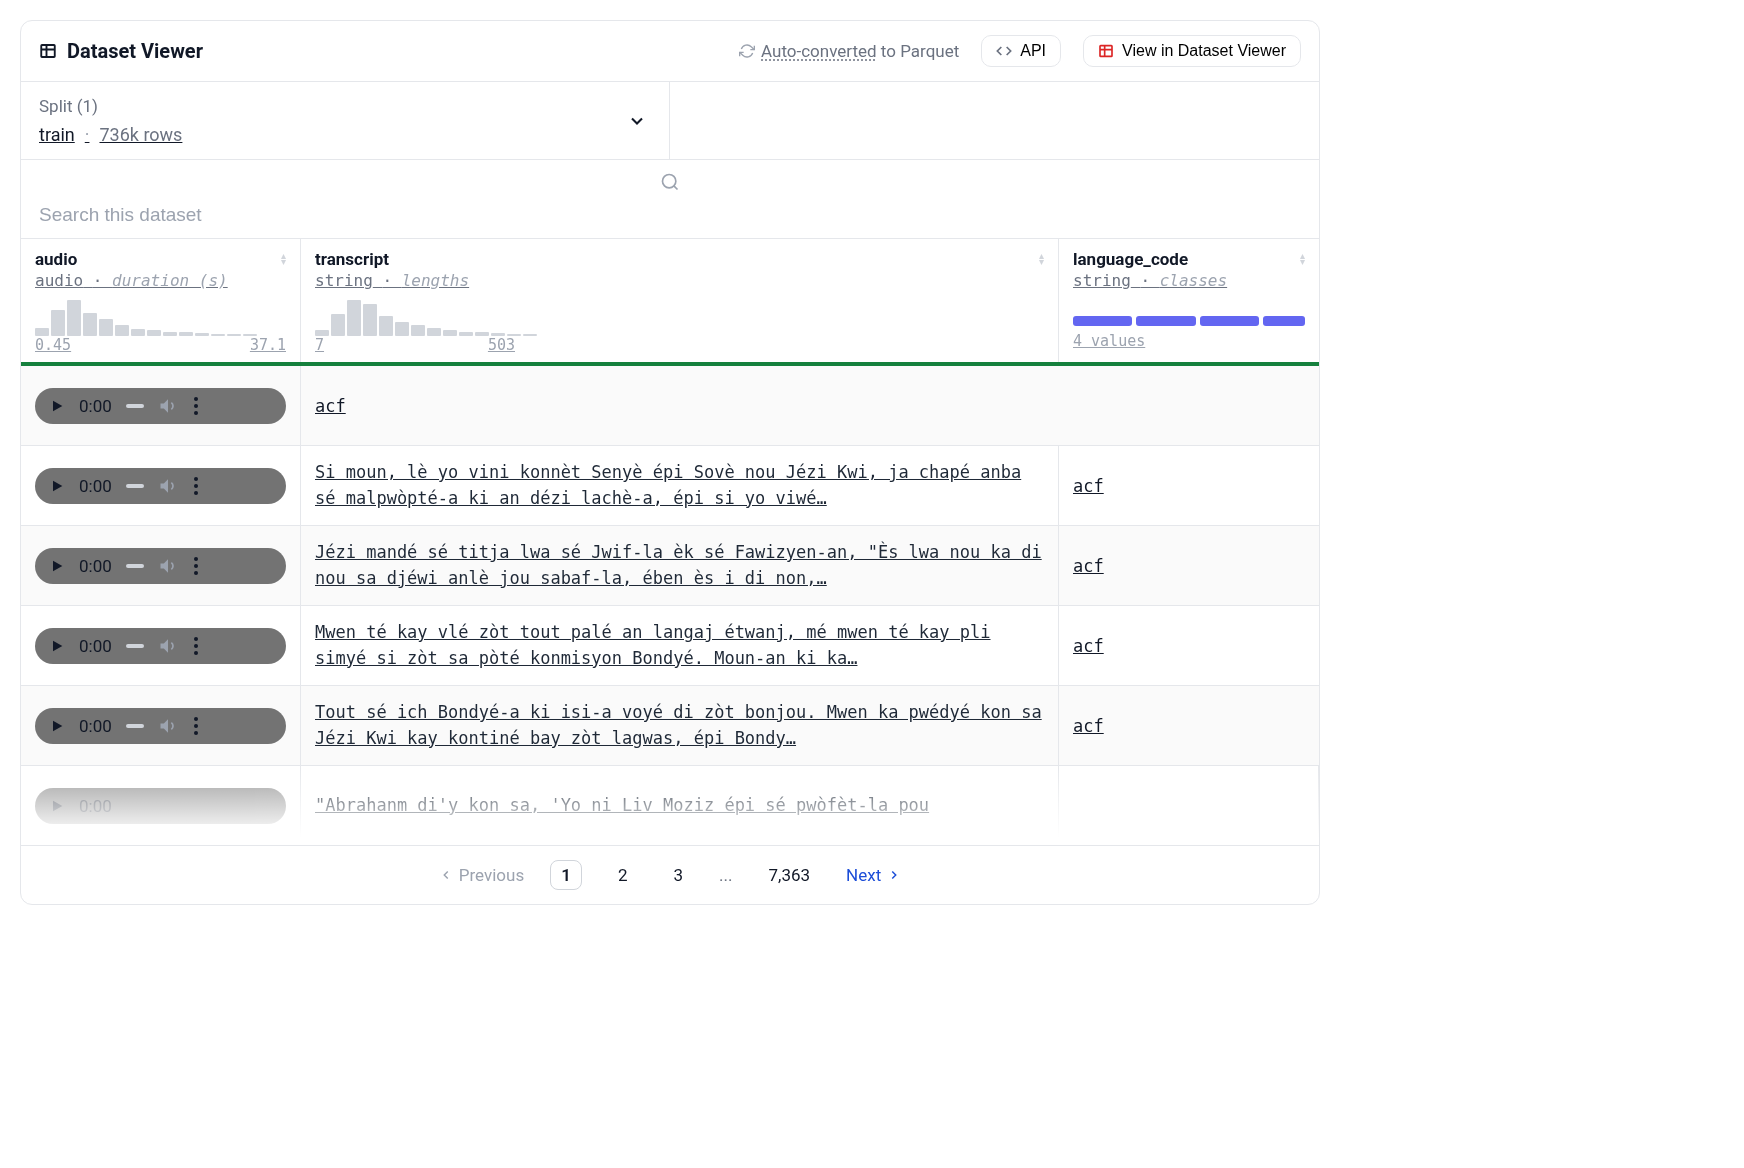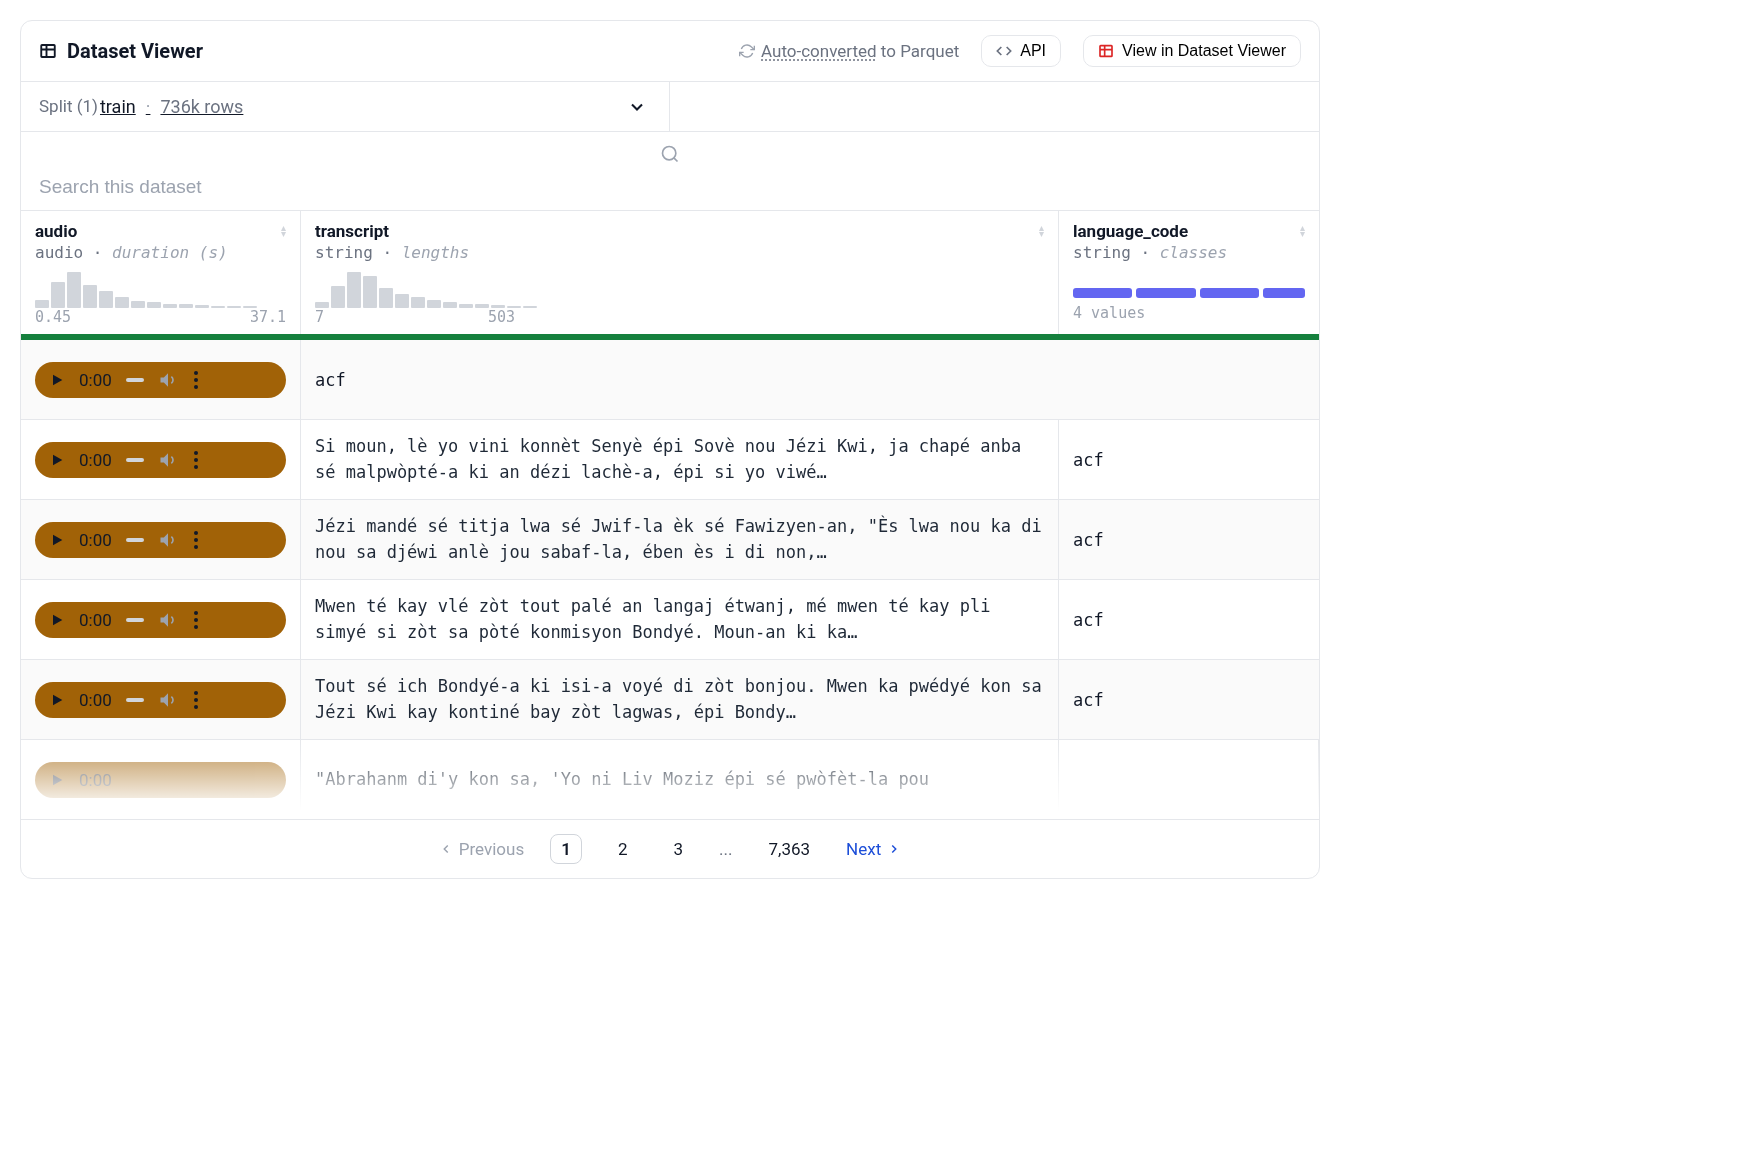--- a/index.html
+++ b/index.html
@@ -2,21 +2,21 @@
 <html><head>
 <meta charset="utf-8">
 <style>
 * { margin: 0; padding: 0; box-sizing: border-box; }
 body {
   font-family: -apple-system, BlinkMacSystemFont, "Segoe UI", Roboto, Helvetica, Arial, sans-serif;
   background: #fff;
   padding: 20px;
   color: #111827;
 }
-.mono { font-family: ui-monospace, SFMono-Regular, "SF Mono", Menlo, Consolas, monospace; }
+.mono { font-family: ui-monospace, SFMono-Regular, "SF Mono", Menlo, Consolas, monospace; text-decoration: underline; }
 .container {
   border: 1px solid #e5e7eb;
   border-radius: 12px;
   overflow: hidden;
   max-width: 1300px;
 }
 .header {
   display: flex;
   align-items: center;
   padding: 14px 18px;
@@ -58,21 +58,22 @@
 .viewer-icon { color: #dc2626; }
 .split-row {
   display: flex;
   border-bottom: 1px solid #e5e7eb;
 }
 .split-cell {
   width: 50%;
   padding: 14px 18px;
   border-right: 1px solid #e5e7eb;
   display: flex;
-  gap: 2px;
+  flex-direction: column;
+  gap: 8px;
   position: relative;
 }
 .split-cell:last-child { border-right: none; }
 .split-label { color: #6b7280; font-size: 17px; }
 .split-value-row { display: flex; align-items: center; gap: 10px; font-size: 18px; text-decoration: underline; }
 .split-name { color: #111827; }
 .split-dot { color: #9ca3af; }
 .split-rows { color: #6b7280; }
 .split-chevron {
   position: absolute; right: 22px; top: 50%; transform: translateY(-50%);
@@ -90,21 +91,21 @@
 .search-input {
   border: none;
   outline: none;
   font-size: 19px;
   color: #111827;
   width: 100%;
 }
 .search-input::placeholder { color: #9ca3af; }
 .columns-header {
   display: flex;
-  border-bottom: 6px solid #15803d;
+  border-bottom: 4px solid #15803d;
 }
 .col {
   padding: 10px 14px 8px;
   border-right: 1px solid #e5e7eb;
   position: relative;
 }
 .col:last-child { border-right: none; }
 .col-audio { width: 280px; flex-shrink: 0; }
 .col-transcript { flex: 1; }
 .col-lang { width: 260px; flex-shrink: 0; }
@@ -140,21 +141,21 @@
   align-items: center;
 }
 .data-row .cell:last-child { border-right: none; }
 .cell-audio { width: 280px; flex-shrink: 0; }
 .cell-transcript { flex: 1; font-size: 17px; line-height: 1.5; color: #1f2937; }
 .cell-lang { width: 260px; flex-shrink: 0; font-size: 17px; }
 .audio-widget {
   display: flex;
   align-items: center;
   gap: 14px;
-  background: #a16207;
+  background: #737373;
   border-radius: 999px;
   padding: 8px 14px;
   width: 100%;
 }
 .audio-play { color: #111827; display: flex; align-items: center; }
 .audio-time { font-size: 17px; color: #111827; }
 .audio-track { flex: 1; height: 4px; background: #d1d5db; border-radius: 2px; position: relative; max-width: 18px; }
 .audio-vol { color: #9ca3af; display: flex; }
 .audio-more { color: #111827; display: flex; flex-direction: column; gap: 3px; padding: 0 2px; }
 .audio-more span { width: 4px; height: 4px; background: #111827; border-radius: 50%; }

